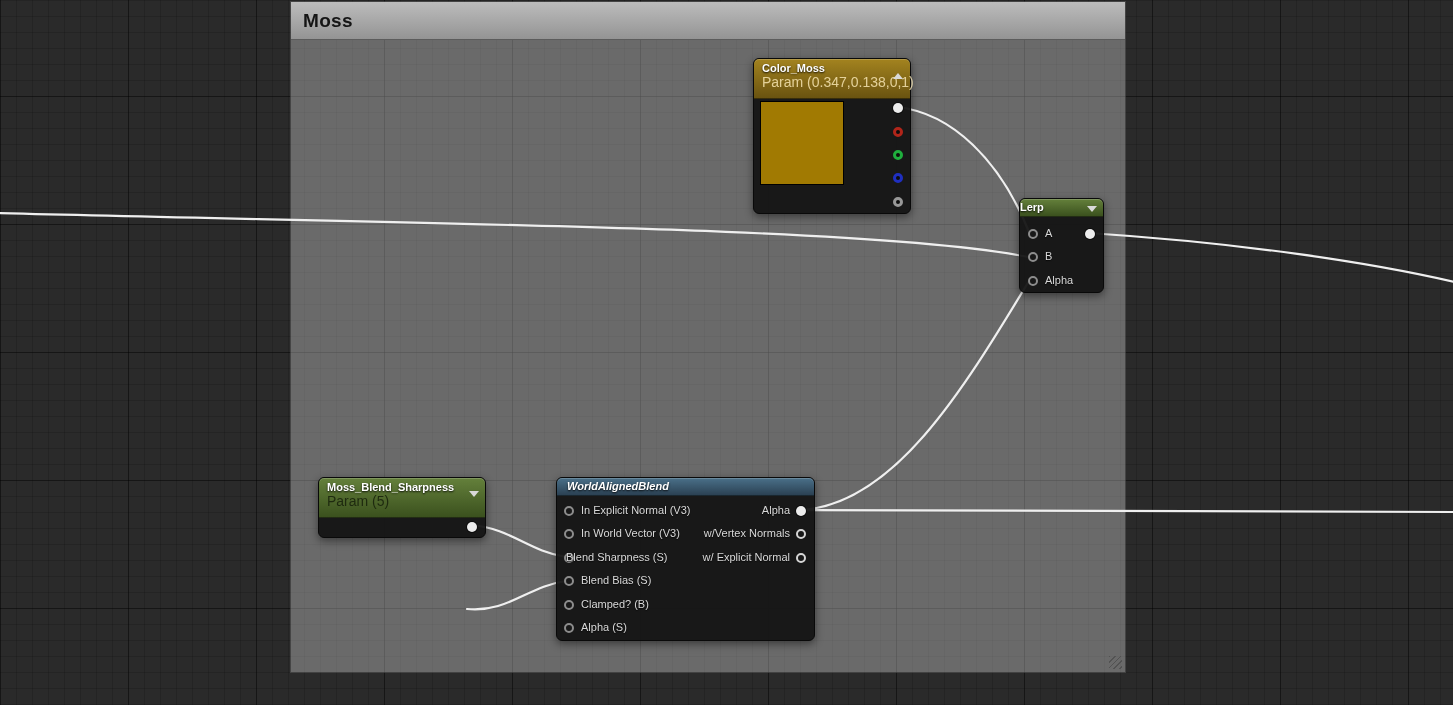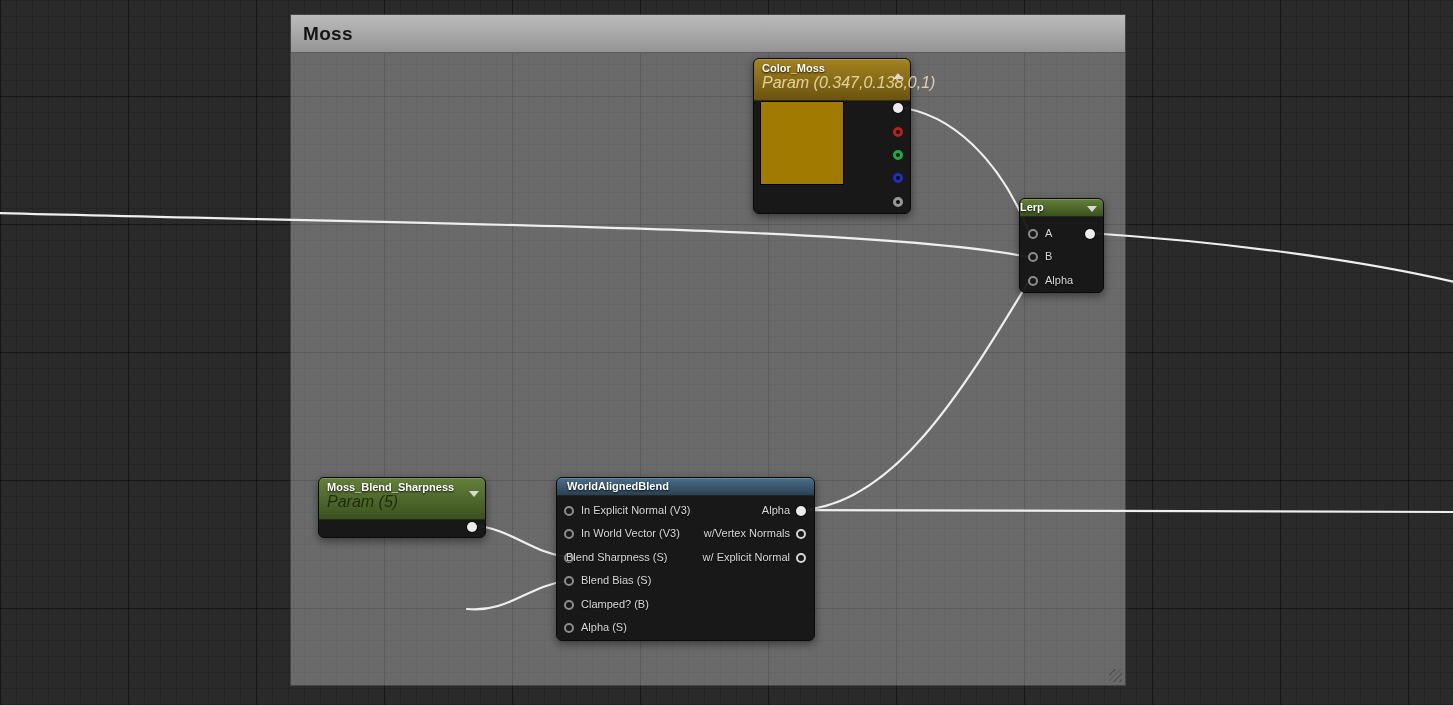--- a/index.html
+++ b/index.html
@@ -13,21 +13,21 @@
       linear-gradient(rgba(0,0,0,0.40) 1px, transparent 1px),
       linear-gradient(90deg, rgba(0,0,0,0.40) 1px, transparent 1px),
       linear-gradient(rgba(0,0,0,0.15) 1px, transparent 1px),
       linear-gradient(90deg, rgba(0,0,0,0.15) 1px, transparent 1px);
     background-size:128px 128px,128px 128px,16px 16px,16px 16px;
     background-position:0 96px,0 0,0 0,0 0;
   }
 
   
   .comment{
-    position:absolute;left:290px;top:14px;width:836px;height:672px;
+    position:absolute;left:290px;top:1px;width:836px;height:672px;
     background:rgba(255,255,255,0.30);
     border:1px solid rgba(0,0,0,0.35);
     box-sizing:border-box;
   }
   .comment-header{
     height:38px;box-sizing:border-box;
     background:linear-gradient(#bcbcbc,#949494);
     border-bottom:1px solid #5c5c5c;
     color:#151515;font-weight:bold;font-size:19px;line-height:38px;
     padding:0 12px;letter-spacing:0.3px;
@@ -53,27 +53,27 @@
     box-sizing:border-box;
   }
   .node-header{
     position:relative;border-radius:5px 5px 0 0;
     border-bottom:1px solid rgba(0,0,0,0.65);
     padding:3px 20px 8px 8px;
     box-shadow:inset 0 1px 0 rgba(255,255,255,0.18);
   }
   .hdr-gold {background:linear-gradient(#a3831f,#6a5310);}
   .hdr-green{background:linear-gradient(#64803b,#3b511e);}
-  .hdr-blue {background:linear-gradient(#4a7089,#2b4153);}
+  .hdr-blue {background:linear-gradient(#4a7089,#2b4153);font-style:italic;}
   .node-title{
     font-weight:bold;color:#fff;font-size:11px;
     text-shadow:0 1px 2px rgba(0,0,0,0.9);
     white-space:nowrap;
   }
-  .node-sub{font-style:italic;font-size:16px;white-space:nowrap;}
+  .node-sub{font-size:14px;white-space:nowrap;}
   .sub-gold {color:rgba(255,238,190,0.78);}
   .sub-green{color:rgba(22,32,10,0.85);}
 
   .tri{position:absolute;width:0;height:0;}
   .tri-down{border-left:5px solid transparent;border-right:5px solid transparent;border-top:6px solid #d9d9d9;}
   .tri-up  {border-left:5px solid transparent;border-right:5px solid transparent;border-bottom:6px solid #d9d9d9;}
 
   .pin{position:absolute;width:10px;height:10px;border-radius:50%;box-sizing:border-box;}
   .pin.solid {background:#ececec;box-shadow:0 0 0 1px rgba(0,0,0,0.5);}
   .pin.hollow{border:2px solid #8d8d8d;}

